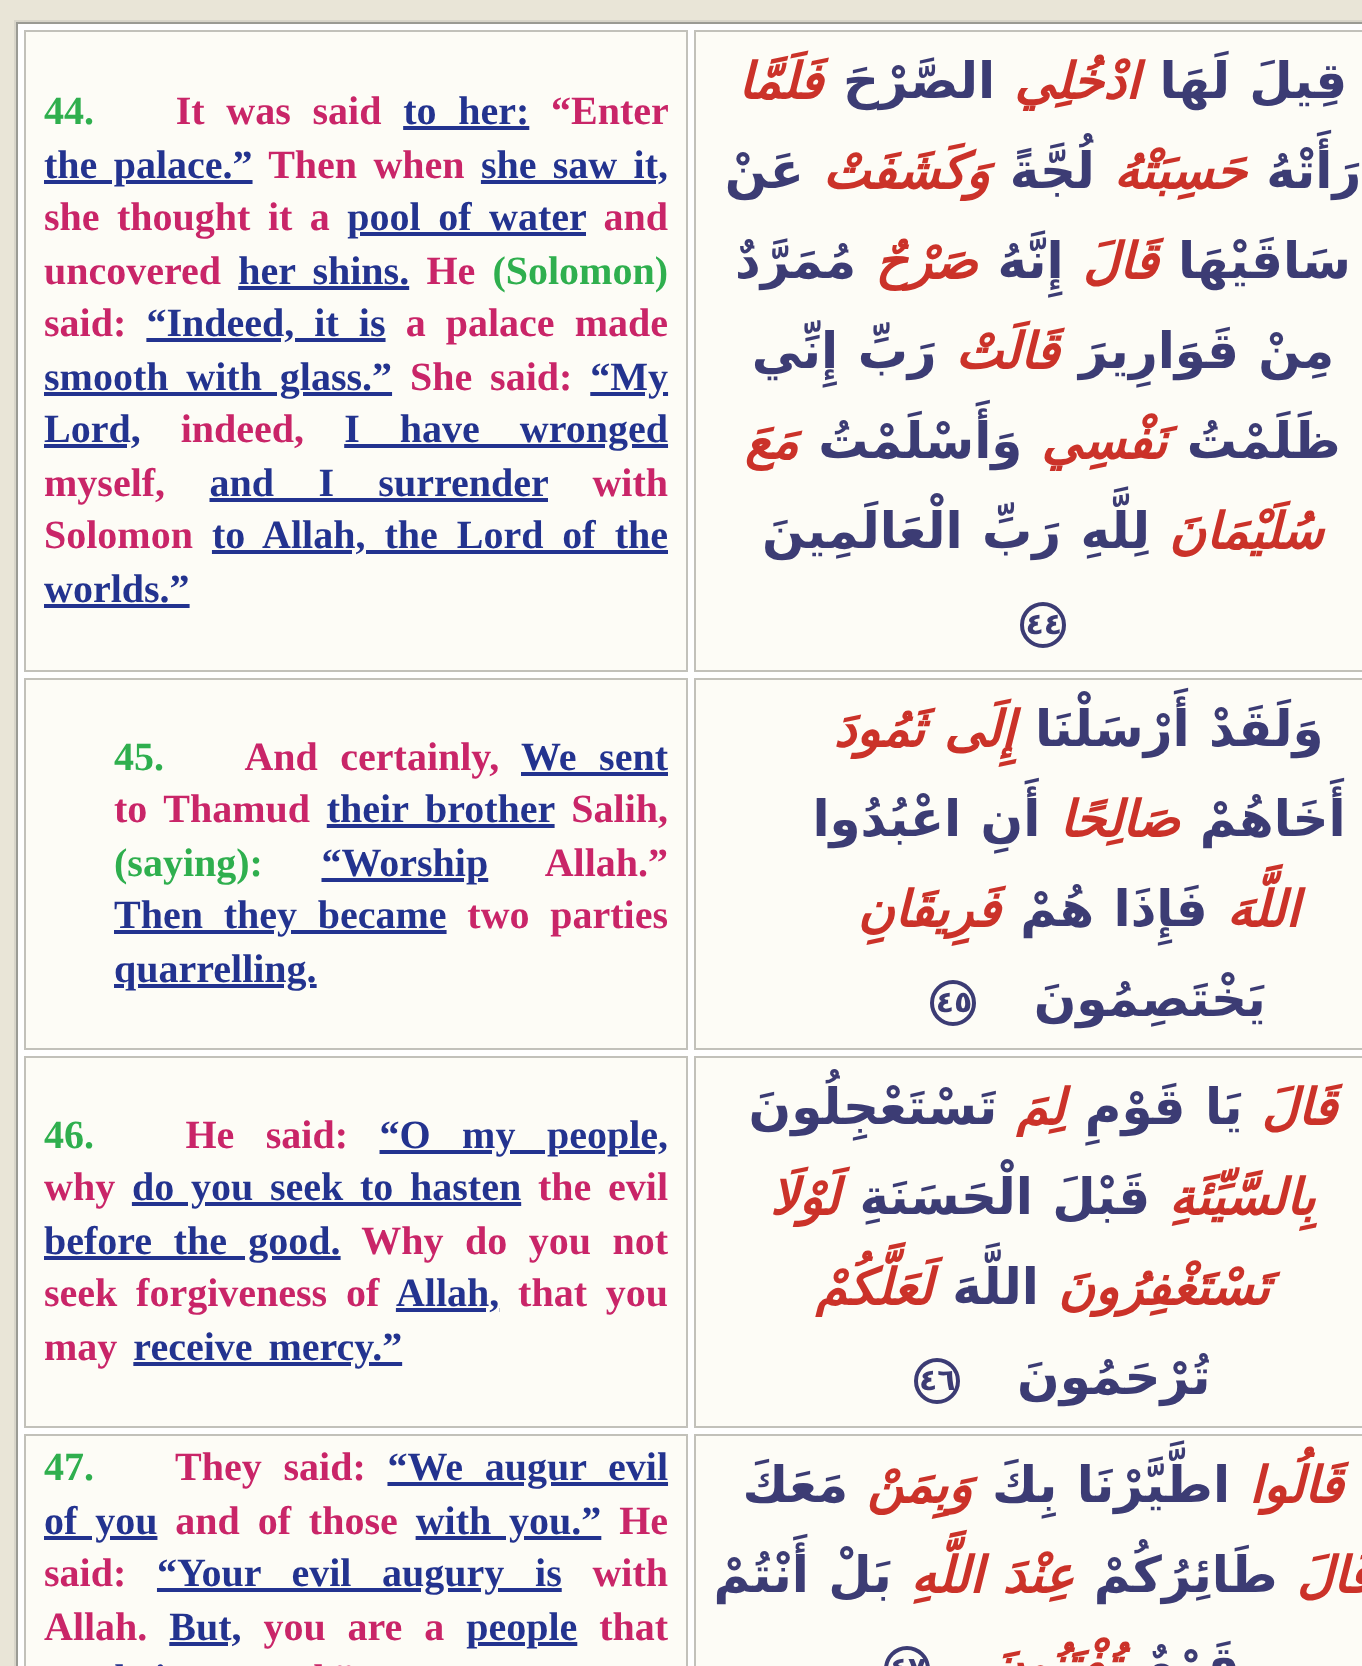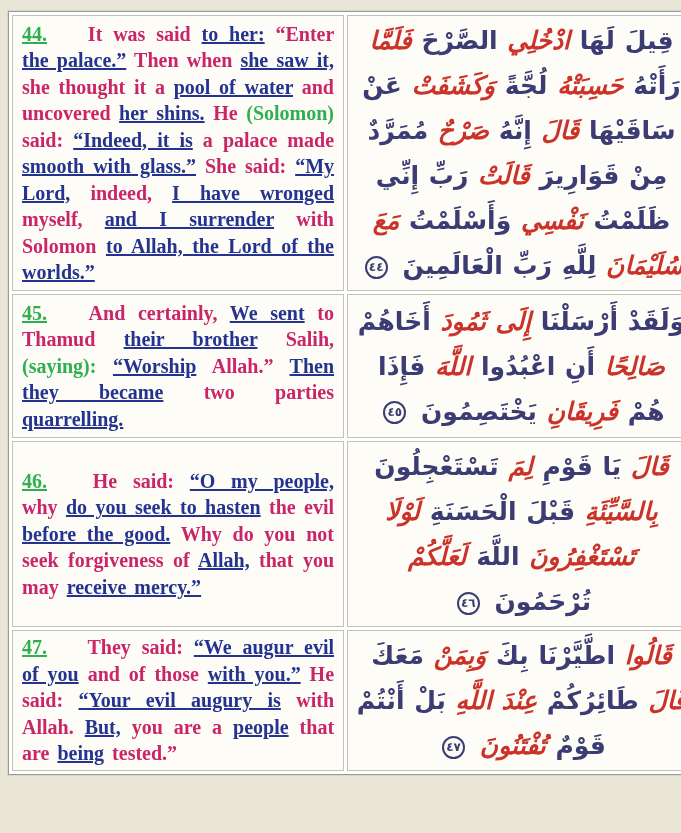--- a/index.html
+++ b/index.html
@@ -41,44 +41,44 @@
     direction: rtl;
     text-align: center;
     font-family: "DejaVu Sans", sans-serif;
     font-weight: bold;
     font-size: 25px;
     line-height: 45px;
     word-spacing: 1px;
   }
   
   tr:nth-child(1) td { height: 270px; }
-  tr:nth-child(2) td { height: 138px; }
+  tr:nth-child(2) td { height: 138px; padding-left: 44px; }
   tr:nth-child(3) td { height: 144px; }
   tr:nth-child(4) td { height: 130px; }
   tr:nth-child(5) td { height: 92px; }
 
   .seg.green  { color: var(--green, #2FAF4E); }
   .seg.pink   { color: var(--pink, #C92568); }
   .seg.navy   { color: var(--navy, #23338F); text-decoration: underline; }
   .aseg.red   { color: var(--arabic_red, #CB3229); font-style: italic; }
   .aseg.navy  { color: var(--arabic_navy, #3C3C74); text-align: center; }
 
-  .verse-number { margin-right: 30px; text-decoration: underline; }
+  .verse-number { margin-right: 30px; }
 
   .ayah-marker {
     display: inline-block;
     width: 19px; height: 19px;
     border: 2px solid var(--marker, #3C3C74);
     border-radius: 50%;
-    font-size: 12px;
+    font-size: 15px;
     line-height: 19px;
-    text-align: center;
+    text-align: right;
     color: var(--marker, #3C3C74);
     vertical-align: middle;
-    margin: 0 5px;
+    margin: 0 19px;
     word-spacing: 0;
   }
 </style>
 </head>
 <body data-name="quran-page">
 
 <table data-name="quran-table">
   <tbody data-name="verse-table-body">
   <tr data-name="verse-row">
     <td class="english-cell" data-name="english-cell"><span class="seg green verse-number" data-name="verse-number">44.</span> <span class="seg pink" data-name="english-segment">It was said</span> <span class="seg navy" data-name="english-segment">to her:</span> <span class="seg pink" data-name="english-segment">“Enter</span> <span class="seg navy" data-name="english-segment">the palace.”</span> <span class="seg pink" data-name="english-segment">Then when</span> <span class="seg navy" data-name="english-segment">she saw it,</span> <span class="seg pink" data-name="english-segment">she thought it a</span> <span class="seg navy" data-name="english-segment">pool of water</span> <span class="seg pink" data-name="english-segment">and uncovered</span> <span class="seg navy" data-name="english-segment">her shins.</span> <span class="seg pink" data-name="english-segment">He</span> <span class="seg green" data-name="english-segment">(Solomon)</span> <span class="seg pink" data-name="english-segment">said:</span> <span class="seg navy" data-name="english-segment">“Indeed, it is</span> <span class="seg pink" data-name="english-segment">a palace made</span> <span class="seg navy" data-name="english-segment">smooth with glass.”</span> <span class="seg pink" data-name="english-segment">She said:</span> <span class="seg navy" data-name="english-segment">“My Lord,</span> <span class="seg pink" data-name="english-segment">indeed,</span> <span class="seg navy" data-name="english-segment">I have wronged</span> <span class="seg pink" data-name="english-segment">myself,</span> <span class="seg navy" data-name="english-segment">and I surrender</span> <span class="seg pink" data-name="english-segment">with Solomon</span> <span class="seg navy" data-name="english-segment">to Allah, the Lord of the worlds.”</span> </td>

